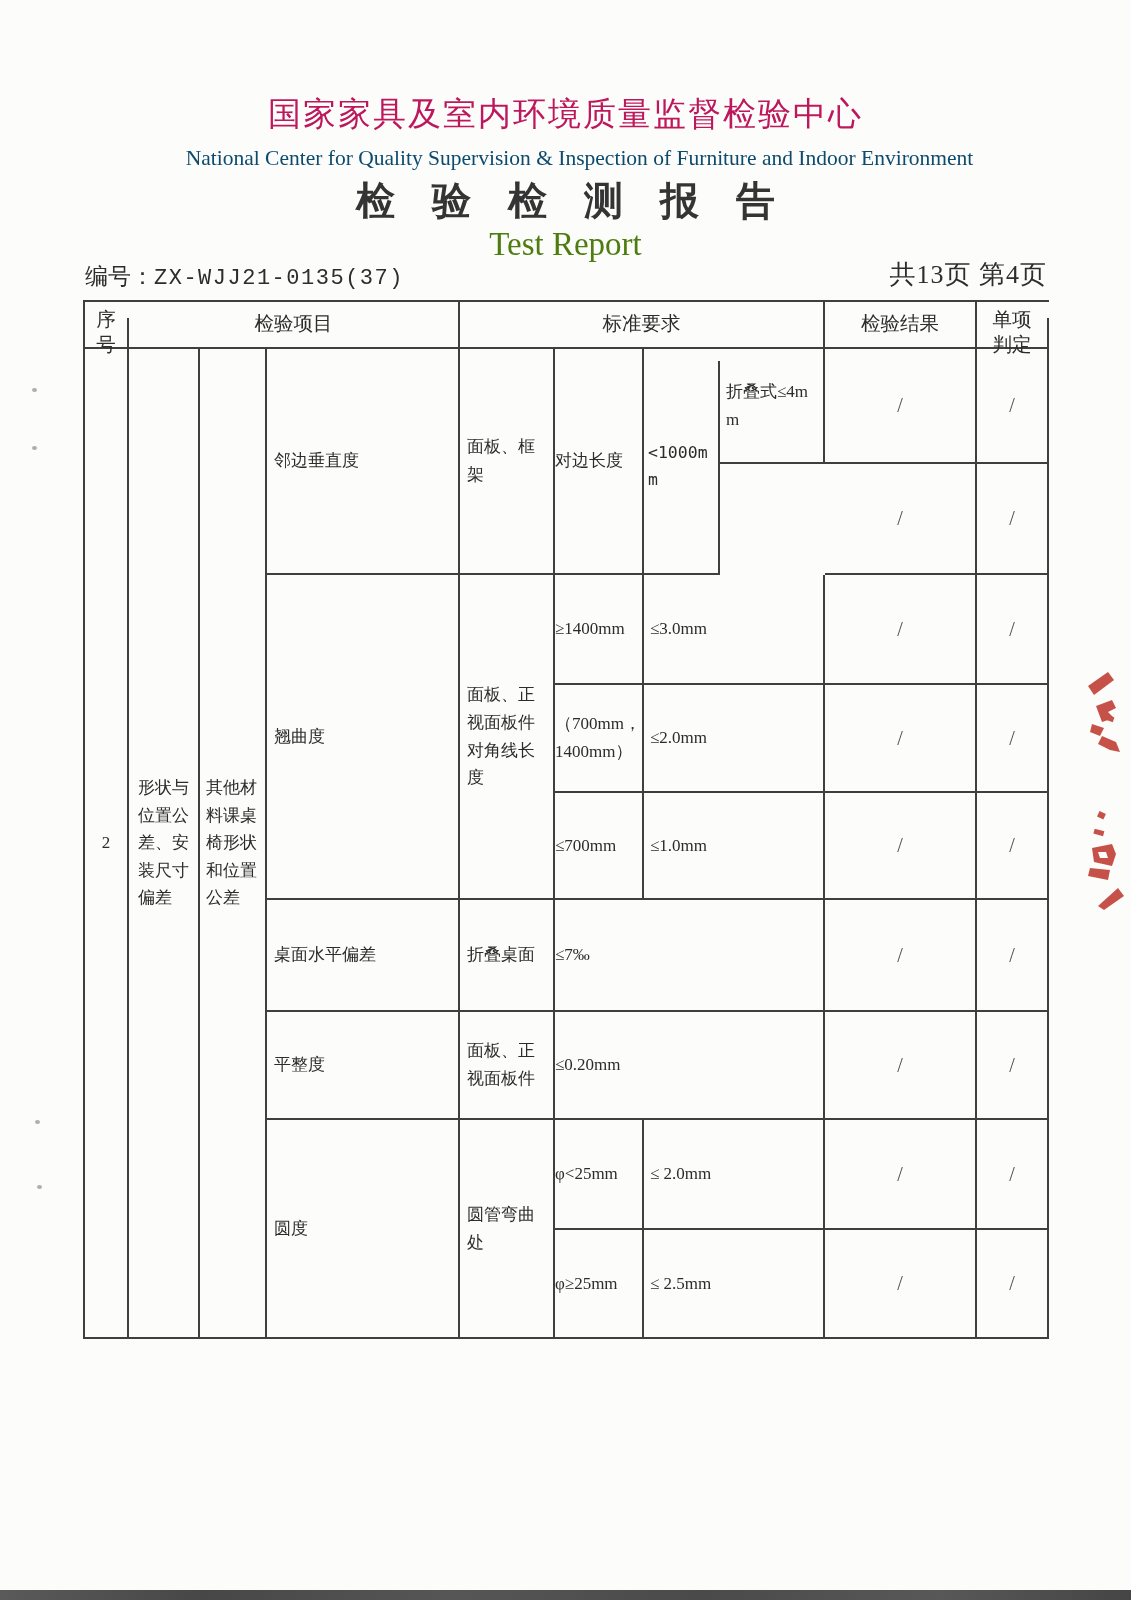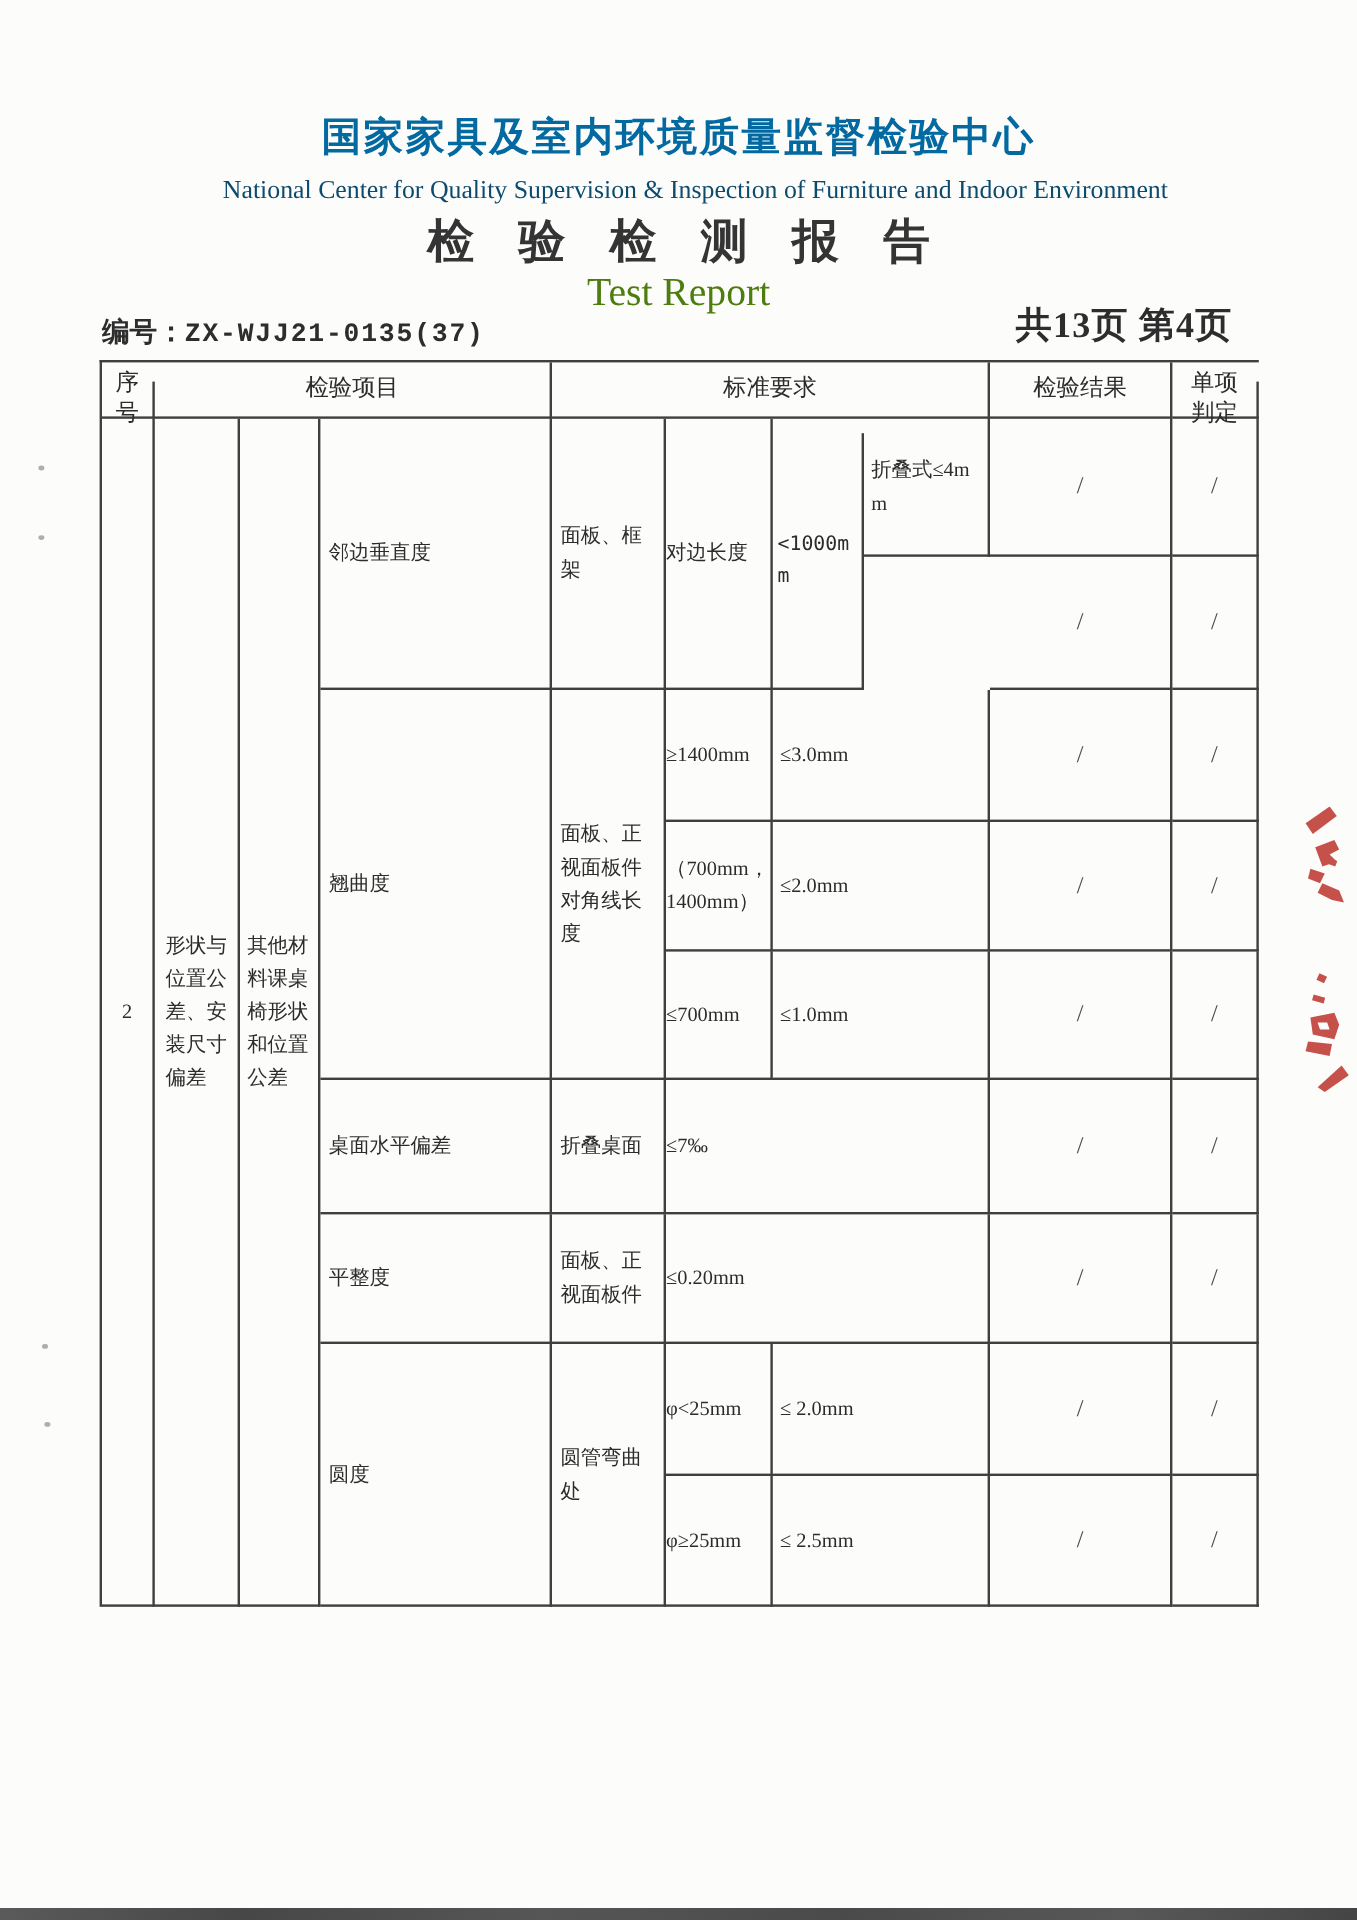--- a/index.html
+++ b/index.html
@@ -13,47 +13,47 @@
     width:1131px;height:1600px;
     margin:0 auto;
     background:#fcfcfb;
     overflow:hidden;
     font-family:"Liberation Serif","DejaVu Serif",serif;
     color:var(--ink);
   }
   
   .org-cn{
     position:absolute;top:92px;left:0;width:100%;
-    text-align:center;font-size:33px;font-weight:700;
-    letter-spacing:2px;color:#0369a1;
+    text-align:center;font-size:33px;font-weight:400;
+    letter-spacing:2px;color:#be185d;
   }
   .org-en{
     position:absolute;top:146px;left:14px;width:100%;
     text-align:center;font-size:21.5px;font-weight:500;color:#0c4a6e;
   }
   .title-cn{
     position:absolute;top:174px;left:0;width:100%;
     text-align:center;font-size:39px;font-weight:700;
     letter-spacing:37px;padding-left:37px;box-sizing:border-box;
     color:#343434;
   }
   .title-en{
     position:absolute;top:226px;left:0;width:100%;
     text-align:center;font-size:33px;font-weight:500;color:#4d7c0f;
   }
   .meta-row{
-    position:absolute;top:260px;left:85px;right:104px;height:32px;
+    position:absolute;top:260px;left:85px;right:84px;height:32px;
     display:flex;justify-content:space-between;align-items:flex-end;
-    font-size:23px;color:#2d2d2d;font-weight:bold;
+    font-size:23px;color:#2d2d2d;
   }
   .report-no-value{
     font-family:"Liberation Mono","DejaVu Sans Mono",monospace;
     font-size:22px;letter-spacing:1.5px;
   }
-  .page-info{font-size:30px;letter-spacing:1px;}
+  .page-info{font-size:26px;letter-spacing:1px;}
   
   .report-table{
     position:absolute;left:83px;top:300px;
     display:grid;
     grid-template-columns:44px 71px 67px 193px 95px 89px 76px 105px 152px 72px;
     grid-template-rows:47px 115px 111px 110px 108px 107px 112px 108px 110px 109px;
     border-top:2px solid var(--line);
     border-left:2px solid var(--line);
     background:transparent;
   }

